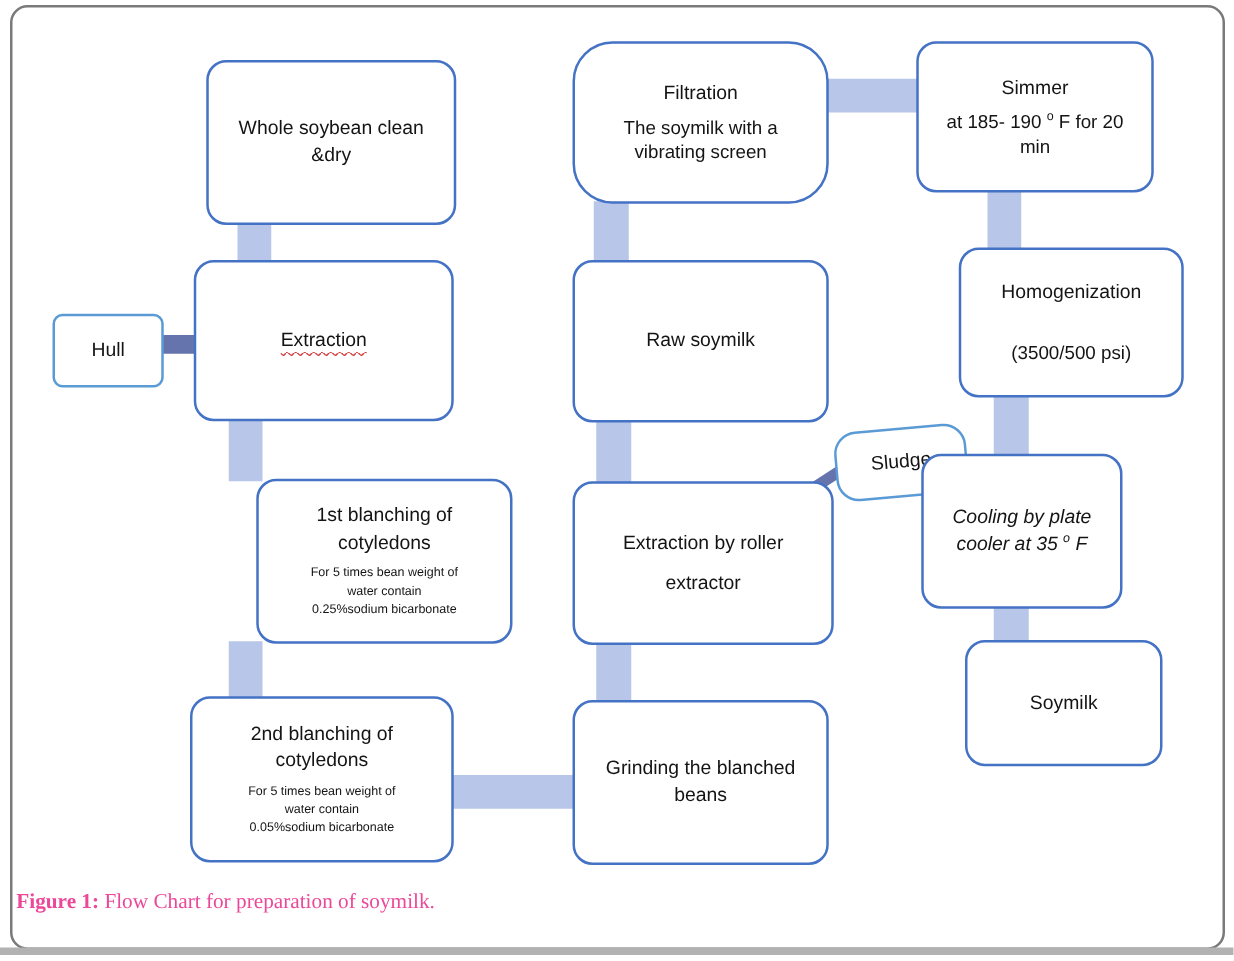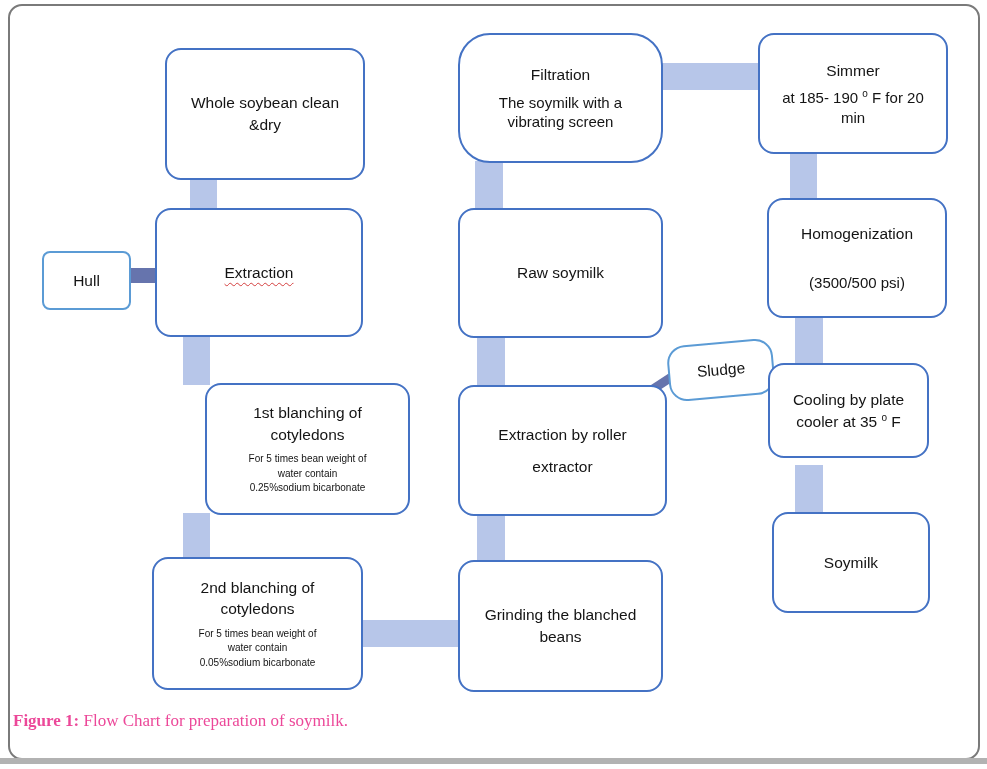--- a/index.html
+++ b/index.html
@@ -30,23 +30,23 @@
   #n-whole{left:165px;top:48px;width:200px;height:132px;}
   #n-dehull{left:155px;top:208px;width:208px;height:129px;}
   #n-hull{left:42px;top:251px;width:89px;height:59px;border-radius:8px;}
   #n-blanch1{left:157px;top:383px;width:205px;height:132px;margin-left:48px;}
   #n-blanch2{left:152px;top:557px;width:211px;height:133px;}
   #n-filtration{left:458px;top:33px;width:205px;height:130px;border-radius:32px;}
   #n-raw{left:458px;top:208px;width:205px;height:130px;}
   #n-extraction{left:458px;top:385px;width:209px;height:131px;}
   #n-sludge{left:668px;top:342px;width:106px;height:56px;border-radius:18px;transform:rotate(-5deg);}
   #n-grinding{left:458px;top:560px;width:205px;height:132px;}
-  #n-simmer{left:758px;top:33px;width:190px;height:121px;}
+  #n-simmer{left:733px;top:33px;width:190px;height:121px;}
   #n-homog{left:767px;top:198px;width:180px;height:120px;gap:17px;}
-  #n-cooling{left:768px;top:363px;width:161px;height:95px;}
+  #n-cooling{left:737px;top:363px;width:161px;height:124px;font-style:italic;}
   #n-soymilk{left:772px;top:512px;width:158px;height:101px;}
 
   #n-extraction .title{line-height:2.05;}
   #n-homog .body15{margin-top:11px;}
 
   
   #c-whole-dehull{left:190px;top:178px;width:27px;height:32px;}
   #c-dehull-blanch1{left:183px;top:335px;width:27px;height:50px;}
   #c-blanch1-blanch2{left:183px;top:513px;width:27px;height:46px;}
   #c-blanch2-grinding{left:360px;top:620px;width:100px;height:27px;}

